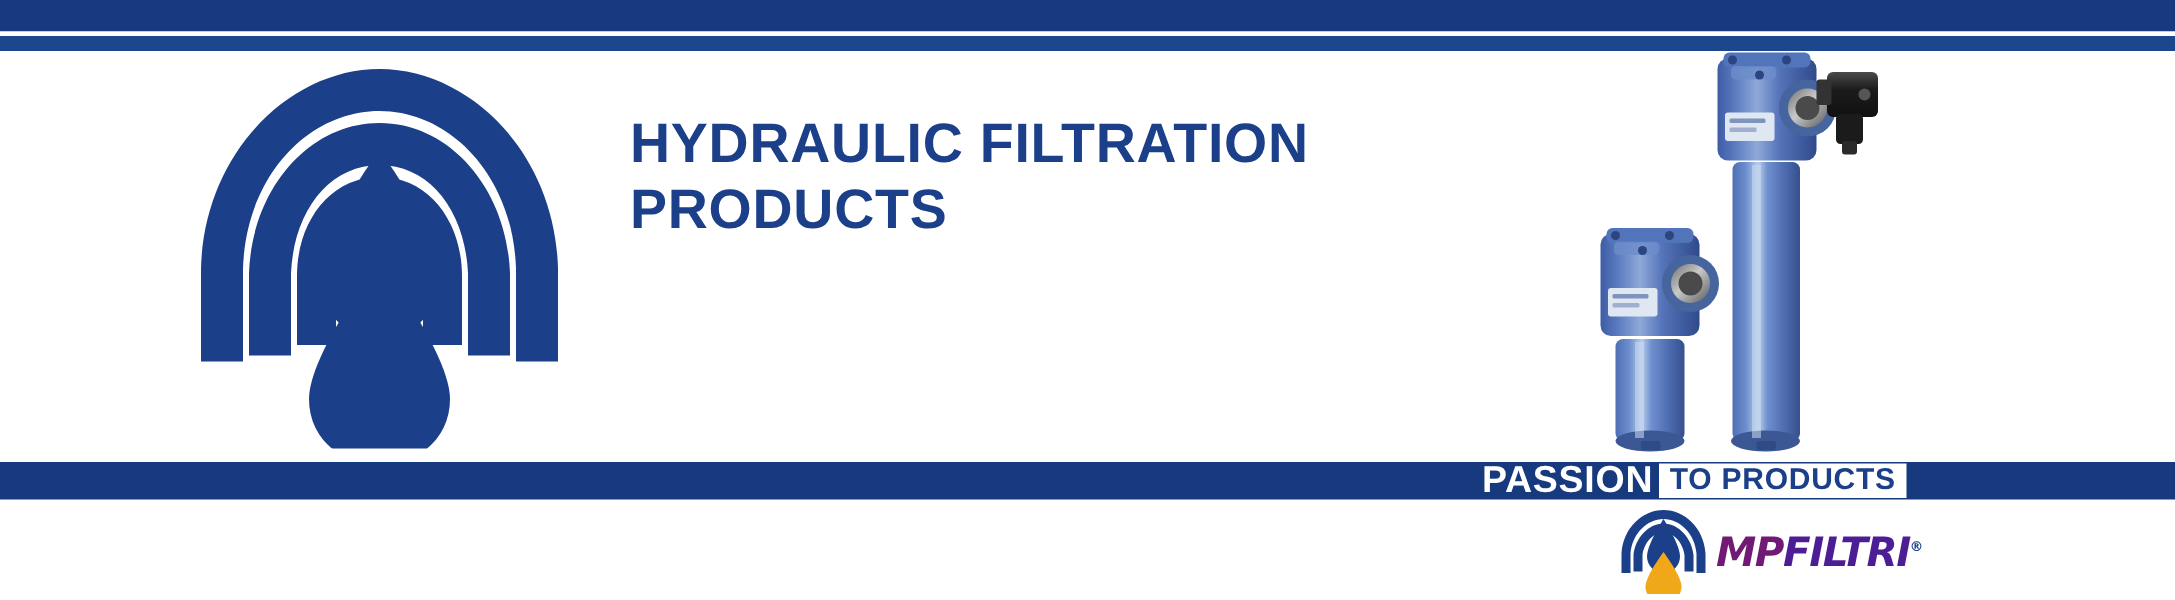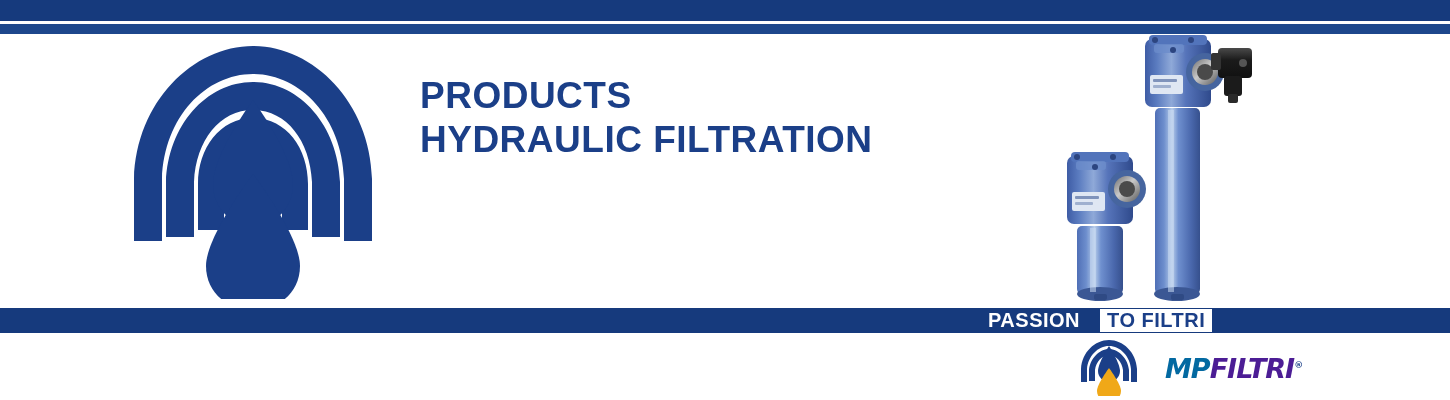--- a/index.html
+++ b/index.html
@@ -91,25 +91,25 @@
     position: absolute;
     top: 309px;
     left: 988px;
     height: 23px;
     display: flex;
     align-items: stretch;
   }
   .tag-passion {
     color: #ffffff;
     background: transparent;
-    font-size: 20px;
+    font-size: 25px;
     font-weight: bold;
     letter-spacing: 0.5px;
     line-height: 23px;
-    padding: 0 20px 0 0;
+    padding: 0 4px 0 0;
     font-family: "Liberation Sans", sans-serif;
   }
   .tag-white-box {
     background: #ffffff;
     color: #1b3f88;
     font-size: 20px;
     font-weight: bold;
     letter-spacing: 0.5px;
     line-height: 23px;
     padding: 0 7px;
@@ -134,21 +134,21 @@
     position: relative;
     margin-left: 4px;
     font-size: 27px;
     font-weight: bold;
     font-style: italic;
     letter-spacing: -1px;
     line-height: 30px;
     white-space: nowrap;
     font-family: "DejaVu Sans", sans-serif;
   }
-  .brand-mp { color: #0369a1; margin-left: 21px; }
+  .brand-mp { color: #701a75; }
   .brand-filtri { color: #4c1d95; }
   .brand-tm {
     color: #1b3f88;
     font-size: 9px;
     font-style: normal;
     vertical-align: super;
   }
 </style>
 </head>
 <body>
@@ -196,22 +196,22 @@
         <path d="M135 130
                  C 135 130, 88 192, 88 222
                  C 88 248, 109 266, 135 266
                  C 161 266, 182 248, 182 222
                  C 182 192, 135 130, 135 130 Z"></path>
       </g>
     </svg>
   </div>
 
   <div class="text-block">
+    <div class="headline">HYDRAULIC FILTRATION</div>
     <div class="headline">PRODUCTS</div>
-    <div class="headline">HYDRAULIC FILTRATION</div>
   </div>
 
   <div class="product-photo">
     <svg viewBox="0 0 240 285" xmlns="http://www.w3.org/2000/svg">
       <defs>
         <linearGradient id="bodyGrad" x1="0" y1="0" x2="1" y2="0">
           <stop offset="0%" stop-color="#4f6fb6"></stop>
           <stop offset="20%" stop-color="#6d8ecd"></stop>
           <stop offset="38%" stop-color="#b8cdea"></stop>
           <stop offset="52%" stop-color="#6f90cf"></stop>
@@ -294,21 +294,21 @@
 
         <rect x="35" y="202" width="6" height="64" fill="#ccdcf2" opacity="0.55"></rect>
       </g>
     </svg>
   </div>
 
   <div class="bottombar"></div>
 
   <div class="tagline">
     <span class="tag-passion">PASSION</span>
-    <span class="tag-white-box">TO FILTRI</span>
+    <span class="tag-white-box">TO PRODUCTS</span>
     <span class="tag-endcap"></span>
   </div>
 
   <div class="brand-lockup">
     <div class="brand-mark">
       <svg viewBox="0 0 62 58" xmlns="http://www.w3.org/2000/svg">
         <g fill="#1b3f88">
           <path d="M31 2 C 17 2, 4 14, 3 31 L 3 44 L 9 44 L 9 31
                    C 10 18, 20 8, 31 8 C 42 8, 52 18, 53 31
                    L 53 44 L 59 44 L 59 31 C 58 14, 45 2, 31 2 Z"></path>

